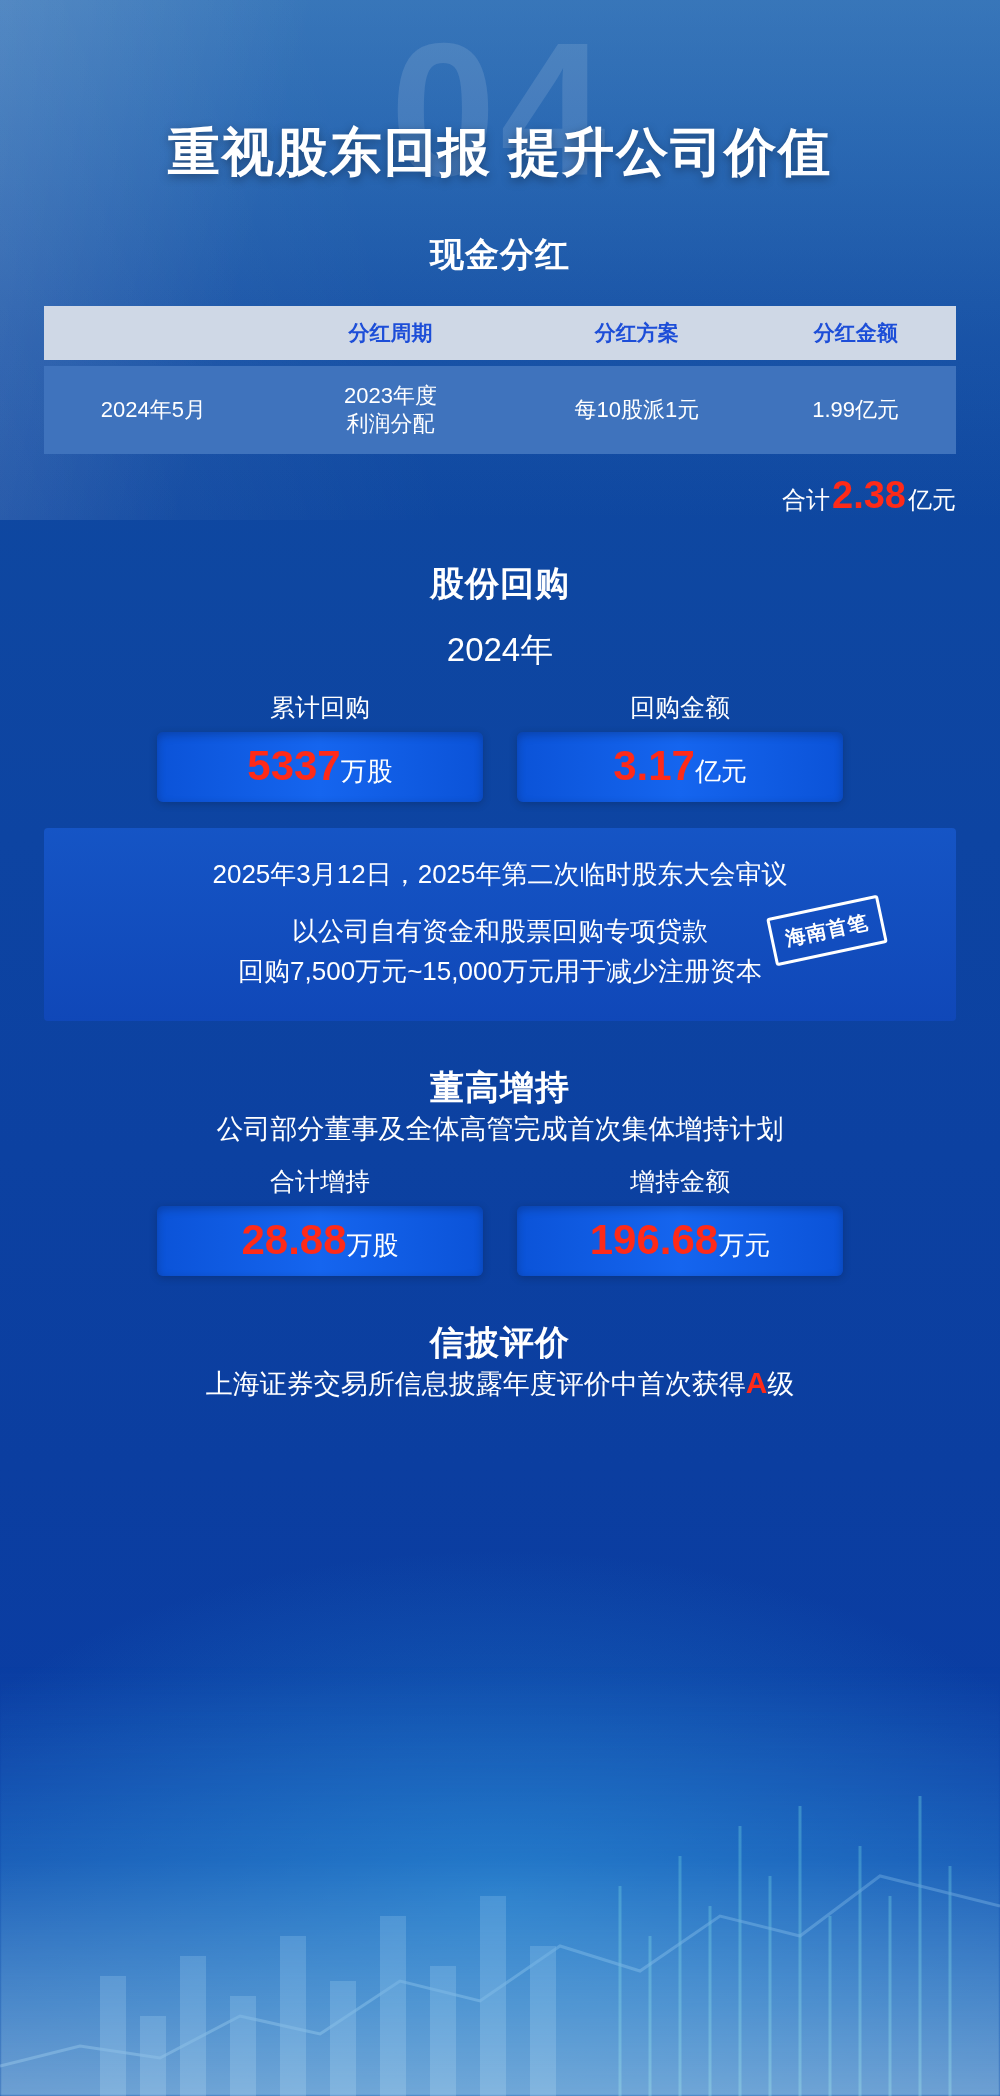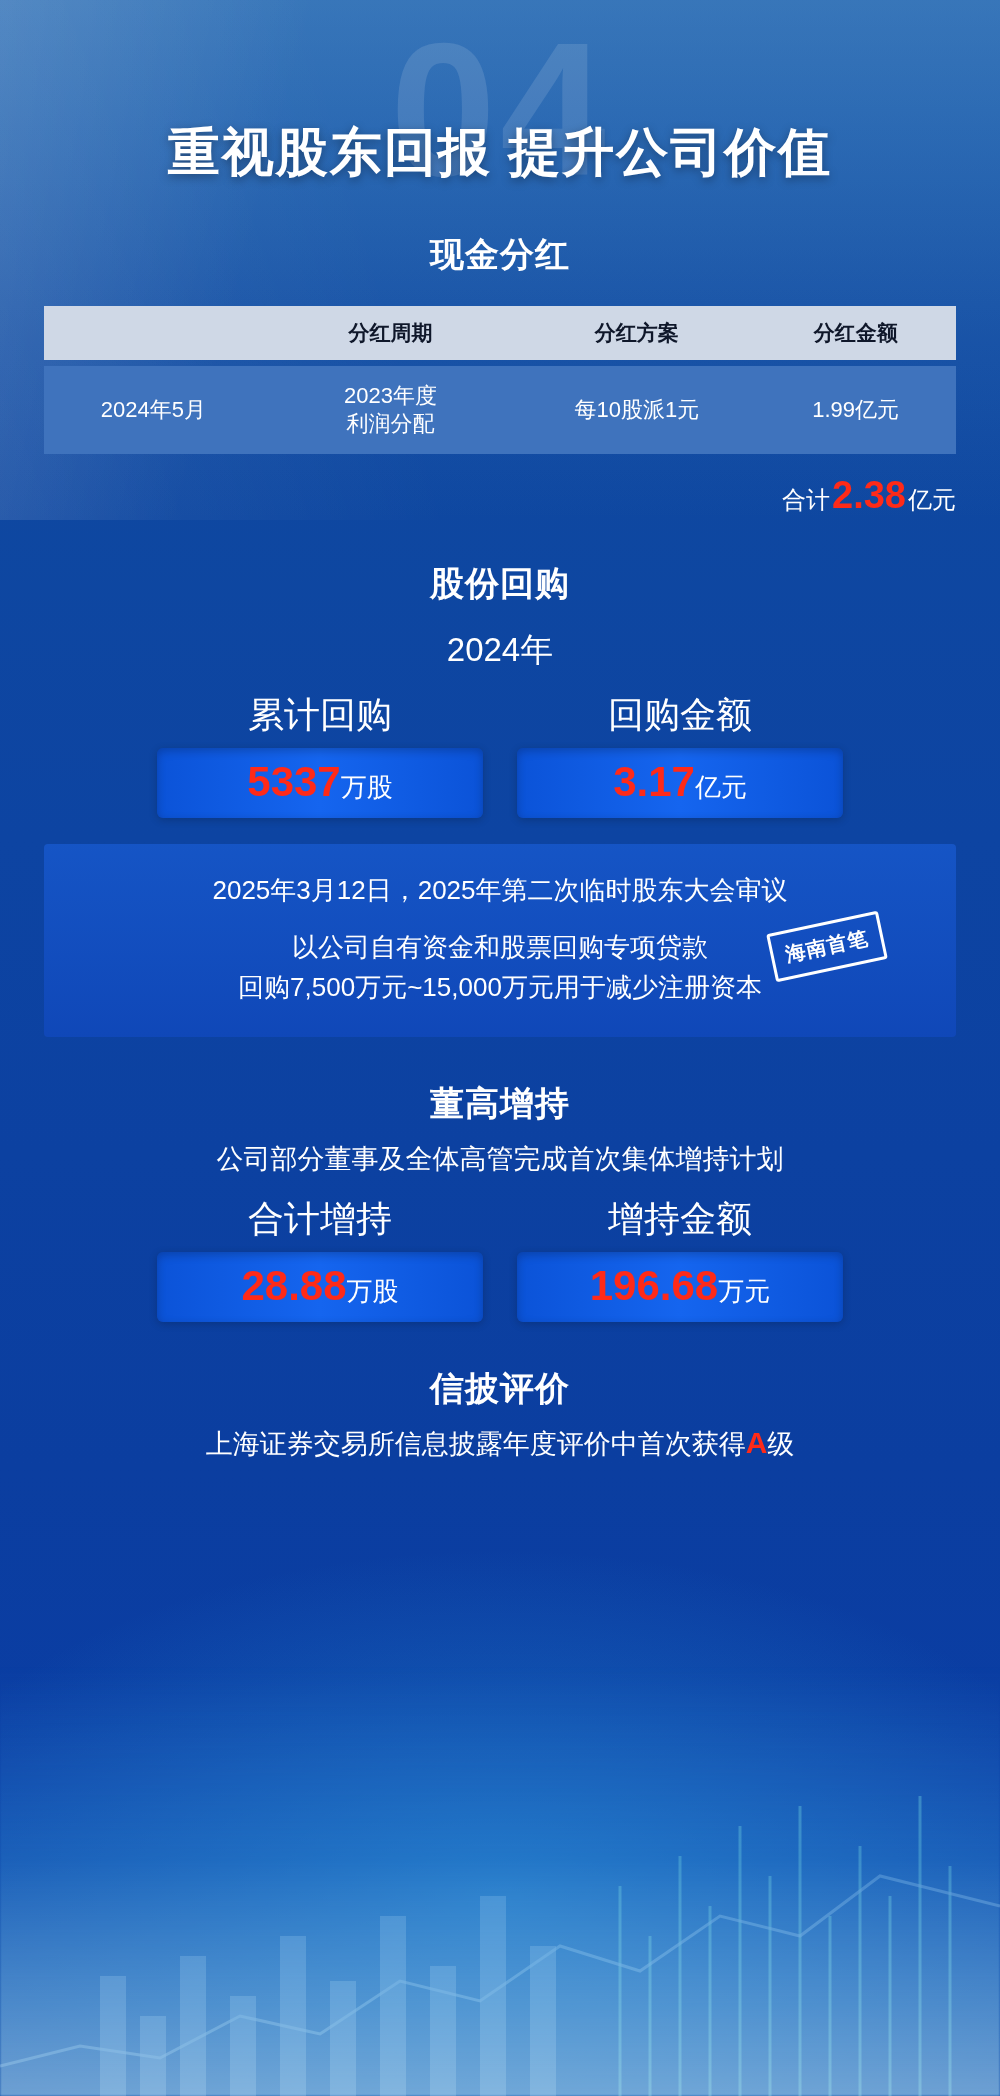--- a/index.html
+++ b/index.html
@@ -76,21 +76,21 @@
   
   .table {
     margin-top: 22px;
     width: 100%;
     border-collapse: separate;
     border-spacing: 0 6px;
     color: #ffffff;
   }
   .table th {
     background: #cfd8e6;
-    color: #0f172a;
+    color: #1d4ed8;
     font-size: 21px;
     font-weight: bold;
     padding: 13px 6px;
     text-align: center;
   }
   .table th.blank { color: transparent; }
   .table td {
     background: #3f73bd;
     font-size: 22px;
     padding: 16px 6px;
@@ -125,21 +125,21 @@
     justify-content: center;
     gap: 34px;
     margin-top: 18px;
   }
   .stat {
     width: 326px;
     text-align: center;
   }
   .stat-label {
     color: #ffffff;
-    font-size: 36px;
+    font-size: 25px;
     margin-bottom: 8px;
   }
   .stat-pill {
     background: linear-gradient(90deg, #0b53d8 0%, #1565ef 50%, #0b53d8 100%);
     border-radius: 6px;
     padding: 10px 8px 12px;
     box-shadow: 0 3px 10px rgba(0,0,0,0.22) inset, 0 2px 8px rgba(0,0,0,0.2);
     white-space: nowrap;
   }
   .stat-num {
@@ -186,21 +186,20 @@
     position: absolute;
     left: 0; right: 0;
     height: 3px;
     background: transparent;
   }
 
   .caption {
     text-align: center;
     color: #ffffff;
     font-size: 27px;
-    margin-top: 14px;
   }
   .caption .red {
     color: #ff2a18;
     font-weight: bold;
     font-size: 30px;
   }
 
   
   .chart-deco {
     position: absolute;

